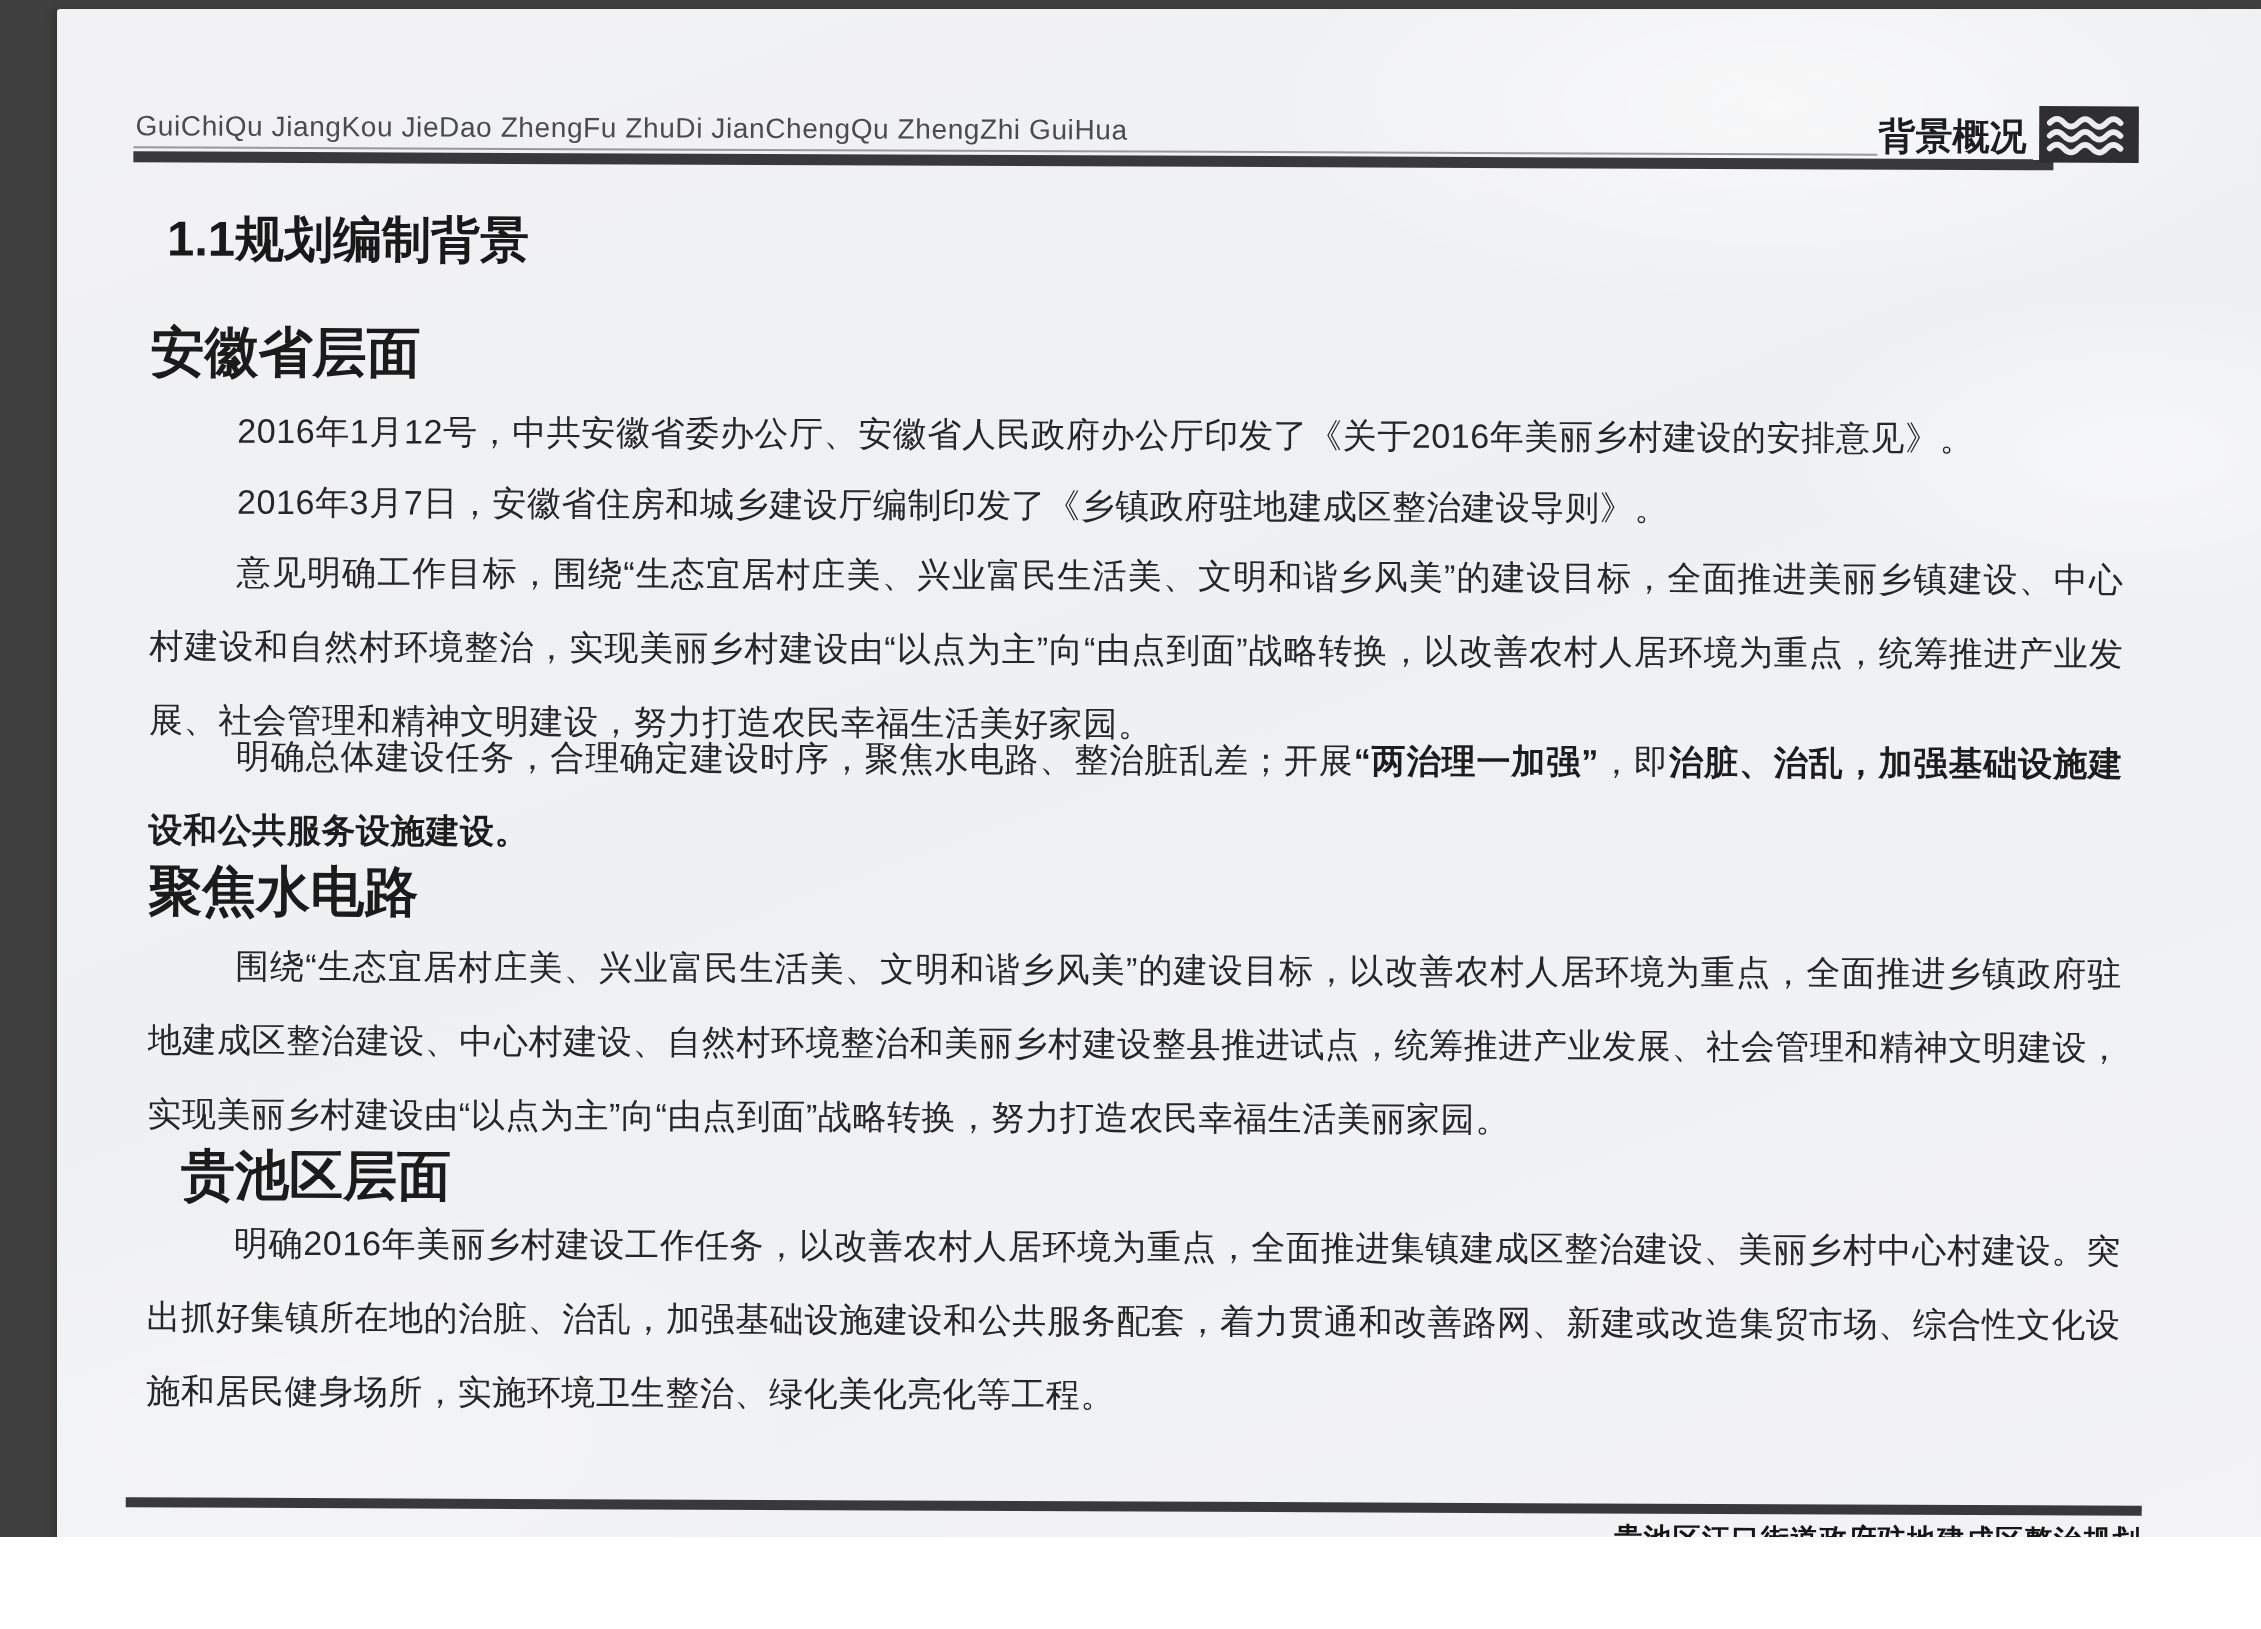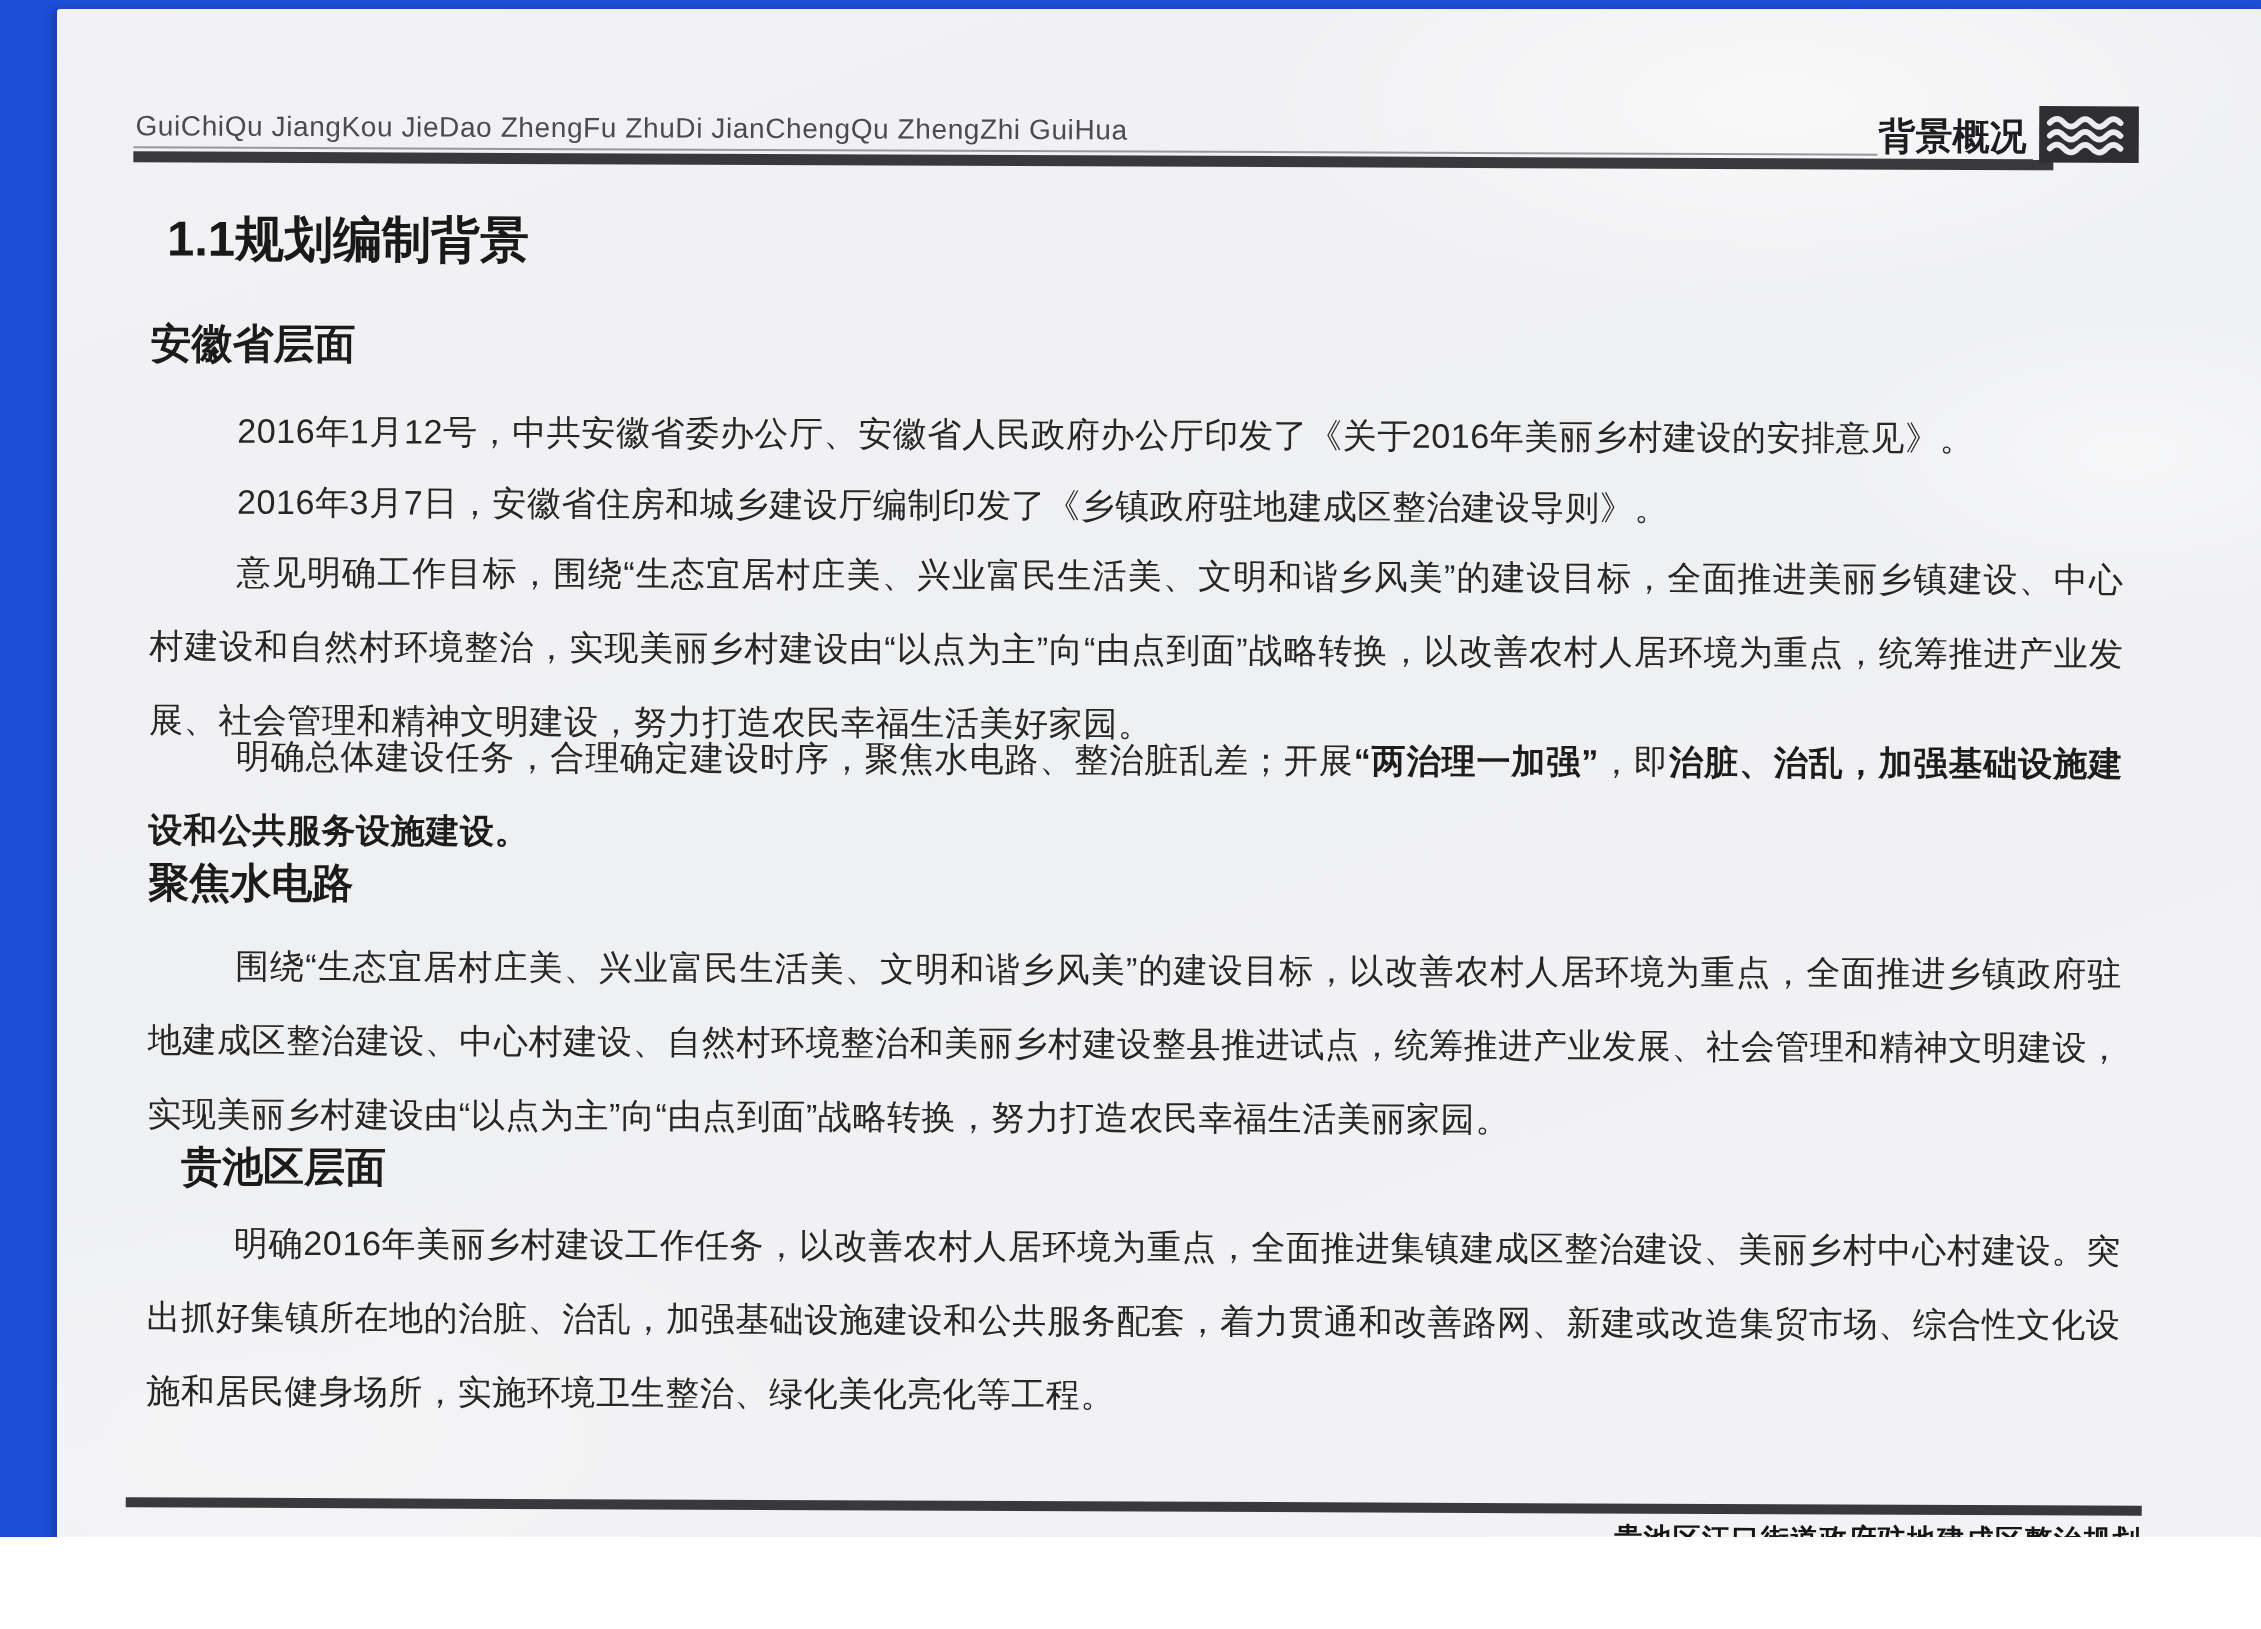--- a/index.html
+++ b/index.html
@@ -1,18 +1,18 @@
 <!DOCTYPE html>
 <html style="font-size:10.3px"><head>
 <meta charset="utf-8">
 <style>
   html,body{margin:0;padding:0;background:#ffffff;}
   .screen{
     position:relative;width:2261px;height:1537px;overflow:hidden;
-    background:#1d4ed8;
+    background:#404040;
     font-family:"Liberation Sans","DejaVu Sans",sans-serif;
   }
   
   .paper{
     position:absolute;left:57px;top:9px;width:2204px;height:1585px;
     background:
       radial-gradient(ellipse 838px 335px at 78% 6%, rgba(255,255,255,.55), rgba(255,255,255,0) 62%),
       radial-gradient(ellipse 580px 271px at 94% 28%, rgba(255,255,255,.45), rgba(255,255,255,0) 60%),
       radial-gradient(ellipse 967px 451px at 10% 90%, rgba(255,255,255,.25), rgba(255,255,255,0) 60%),
       linear-gradient(160deg,#f2f2f4 0%,#eff0f2 45%,#f3f3f5 100%);
@@ -29,21 +29,21 @@
   .thin-rule{position:absolute;left:77px;top:137px;width:1744px;height:1.9px;background:#98989c;}
   .header-bar{position:absolute;left:77px;top:142px;width:1920px;height:11px;background:#39393b;}
   .chapter-tab{position:absolute;top:90px;right:123px;display:flex;align-items:flex-end;gap:14px;}
   .chapter-label{font-size:37px;font-weight:bold;color:#1d1d1f;line-height:1;padding-bottom:6.4px;white-space:nowrap;}
   .wave-box{display:block;width:97px;height:54px;background:#2f2f31;box-shadow:0 0 0 1.3px #2f2f31;}
   .wave-box svg{display:block;width:97px;height:54px;}
 
   .doc-title{position:absolute;left:111px;top:197px;margin:0;font-size:49px;font-weight:bold;color:#191919;white-space:nowrap;}
   .doc-title .num{text-align:center;}
 
-  .sec-head{position:absolute;left:95px;margin:0;font-size:41px;font-weight:bold;color:#1b1b1b;white-space:nowrap;}
+  .sec-head{position:absolute;left:95px;margin:0;font-size:54px;font-weight:bold;color:#1b1b1b;white-space:nowrap;}
   #sec1-head{top:307px;}
   #sec2-head{top:846px;}
   #sec3-head{top:1130px;margin-left:34px;}
 
   .para{
     position:absolute;left:95px;width:1974px;margin:0;
     font-size:34px;line-height:74px;color:#262626;
     text-align:justify;text-indent:87px;letter-spacing:0.6px;
   }
   #p1{top:384px;}

